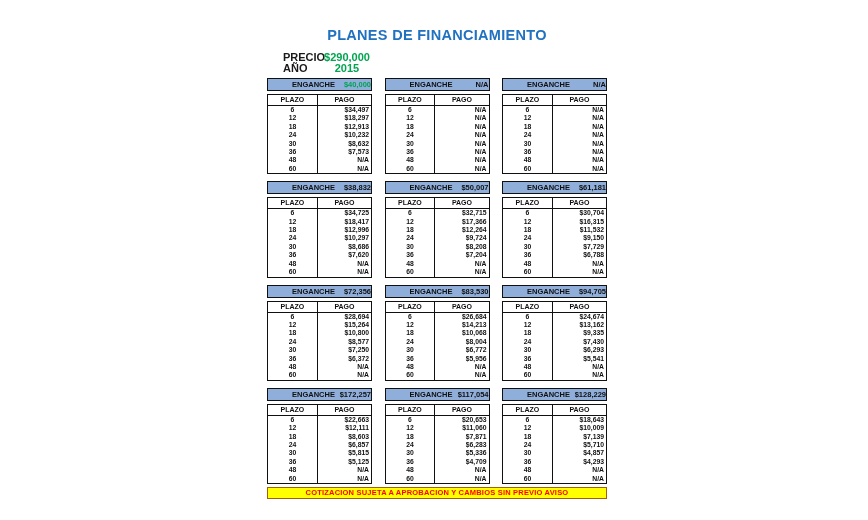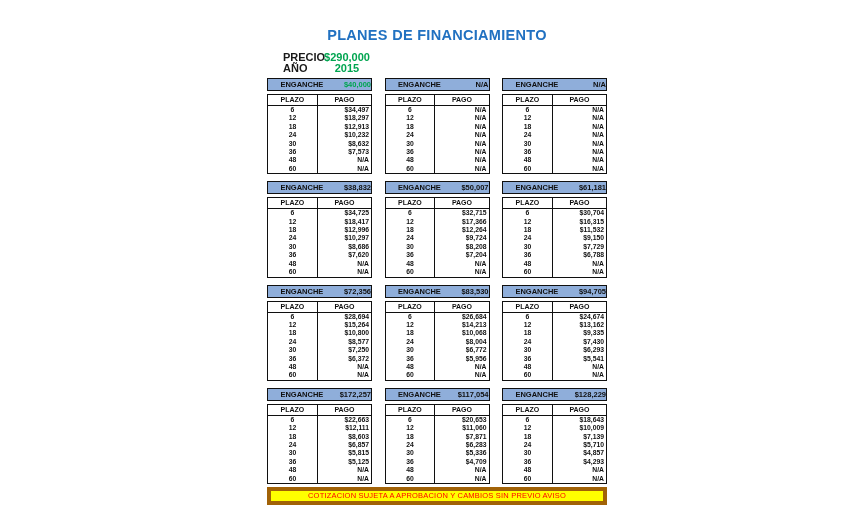--- a/index.html
+++ b/index.html
@@ -23,43 +23,43 @@
   .plans-grid {
     display:grid; grid-template-columns:105px 105px 105px;
     justify-content:space-between; row-gap:7px;
   }
   .plan {}
   .enganche-header {
     height:11px; background:var(--header-fill); border:1px solid #101010;
     display:flex; align-items:center; font-size:7.5px; font-weight:bold;
     color:#101010; margin-bottom:3px;
   }
-  .enganche-label { padding-left:10px; flex:0 0 44%;text-align:right; }
+  .enganche-label { padding-left:24px; flex:0 0 44%; }
   .enganche-value { flex:1 1 auto; text-align:right; }
   .enganche-value.green { color:var(--green); }
 
   .plan-table {
     width:100%; border-collapse:collapse; table-layout:fixed;
     font-size:6.8px; font-weight:bold; color:#101010;
   }
   .plan-table th {
     border:1px solid #101010; height:10px; padding:0; text-align:center;
     font-size:7px; line-height:10px;
   }
   .plan-table { border:1px solid #101010; }
   .plan-table col.c-plazo { width:48%; }
   .plan-table td { padding:0; height:8.4px; line-height:8.4px; }
   .plan-table td.plazo { text-align:center; border-right:1px solid #101010; }
   .plan-table td.pago { text-align:right; padding-right:2px; }
 
   .notice-banner {
     margin-top:3px; height:10px; line-height:10px;
     background:var(--notice-bg); color:var(--notice-text);
-    border:4px solid #a16207; text-align:center;
-    font-size:7.5px; font-weight:normal; letter-spacing:0.2px;
+    border:1px solid #a16207; text-align:center;
+    font-size:7.5px; font-weight:bold; letter-spacing:0.2px;
   }
 </style>
 </head>
 <body>
 
 <div class="page">
   <div class="content">
 
     <div class="doc-title">PLANES DE FINANCIAMIENTO</div>
 

